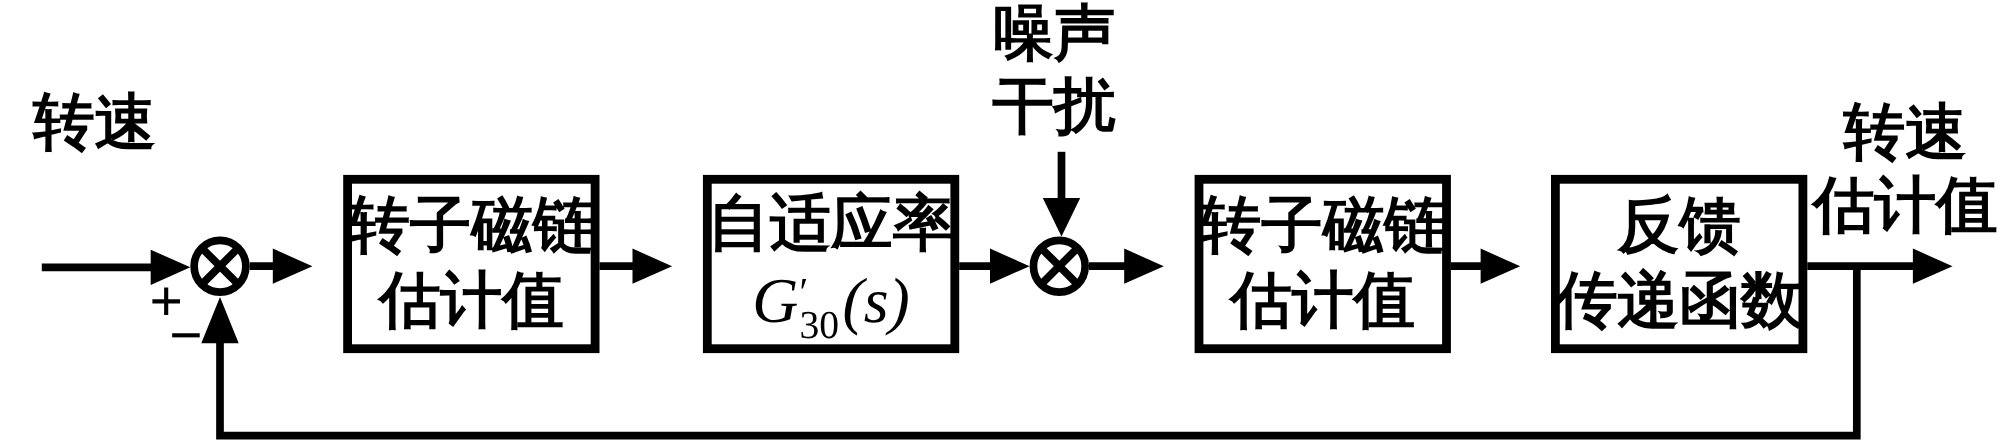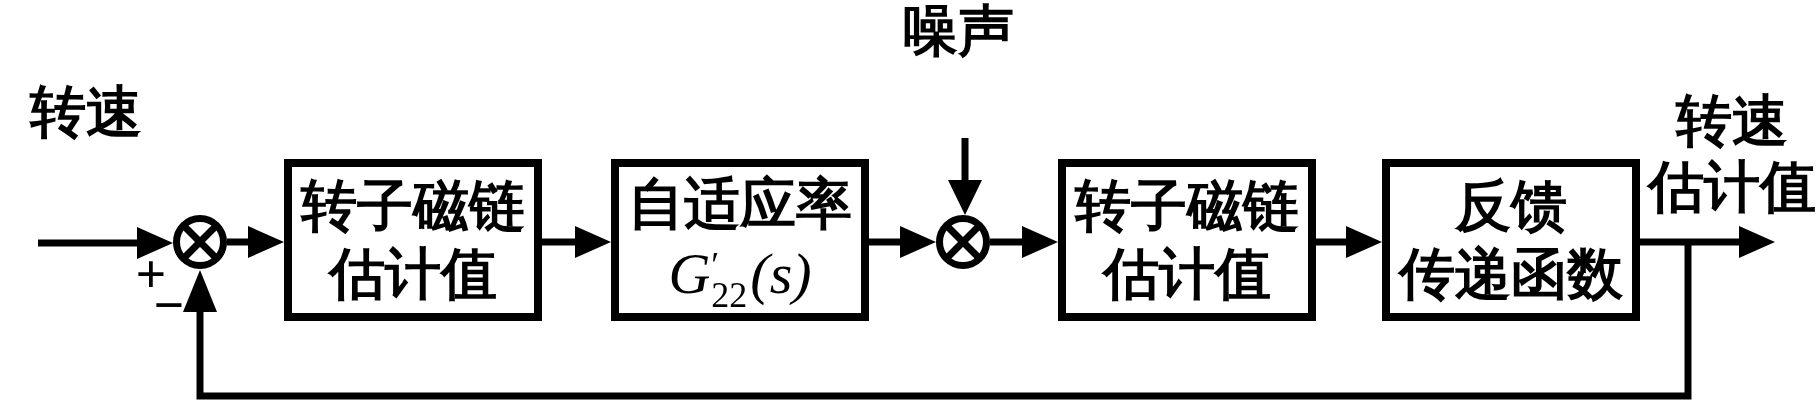--- a/index.html
+++ b/index.html
@@ -31,33 +31,34 @@
   .sign {
     position: absolute;
     font-weight: bold;
     font-size: 54px;
     line-height: 54px;
     text-align: center;
     color: #000000;
   }
   .block {
     position: absolute;
-    width: 258px; height: 162px;
+    width: 233px; height: 162px;
     top: 159px;
     border: 8px solid #000000;
     background: #ffffff;
     display: flex;
     flex-direction: column;
     align-items: center;
     justify-content: center;
     font-weight: bold;
     font-size: 56px;
     line-height: 68px;
     text-align: center;
     white-space: nowrap;
+    margin-left: 28px;
   }
   #block-1 { left: 284px; }
   #block-2 { left: 611px; }
   #block-3 { left: 1058px; }
   #block-4 { left: 1382px; }
   .formula {
     font-weight: normal;
     font-style: italic;
     font-size: 58px;
     line-height: 72px;
@@ -144,39 +145,40 @@
 
   <div class="label" style="left:0px; top:79px; width:172px;">
     <div>转速</div>
   </div>
 
   <div class="sign" style="left:126px; top:247px; width:50px;">+</div>
   <div class="sign" style="left:144px; top:278px; width:50px;">−</div>
 
   <div class="label" style="left:880px; top:-2px; width:156px;">
     <div>噪声</div>
+    <div>干扰</div>
   </div>
 
   <div class="label" style="left:1644px; top:88px; width:176px;">
     <div>转速</div>
     <div>估计值</div>
   </div>
 
   <div class="block" id="block-1">
     <div>转子磁链</div>
     <div>估计值</div>
   </div>
 
   <div class="block" id="block-2">
     <div>自适应率</div>
     <div class="formula">
       <span>G</span>
         <span class="fss">
           <span class="fsup">′</span>
-          <span class="fsub">22</span>
+          <span class="fsub">30</span>
         </span>
         <span>(s)</span>
     </div>
   </div>
 
   <div class="block" id="block-3">
     <div>转子磁链</div>
     <div>估计值</div>
   </div>
 

